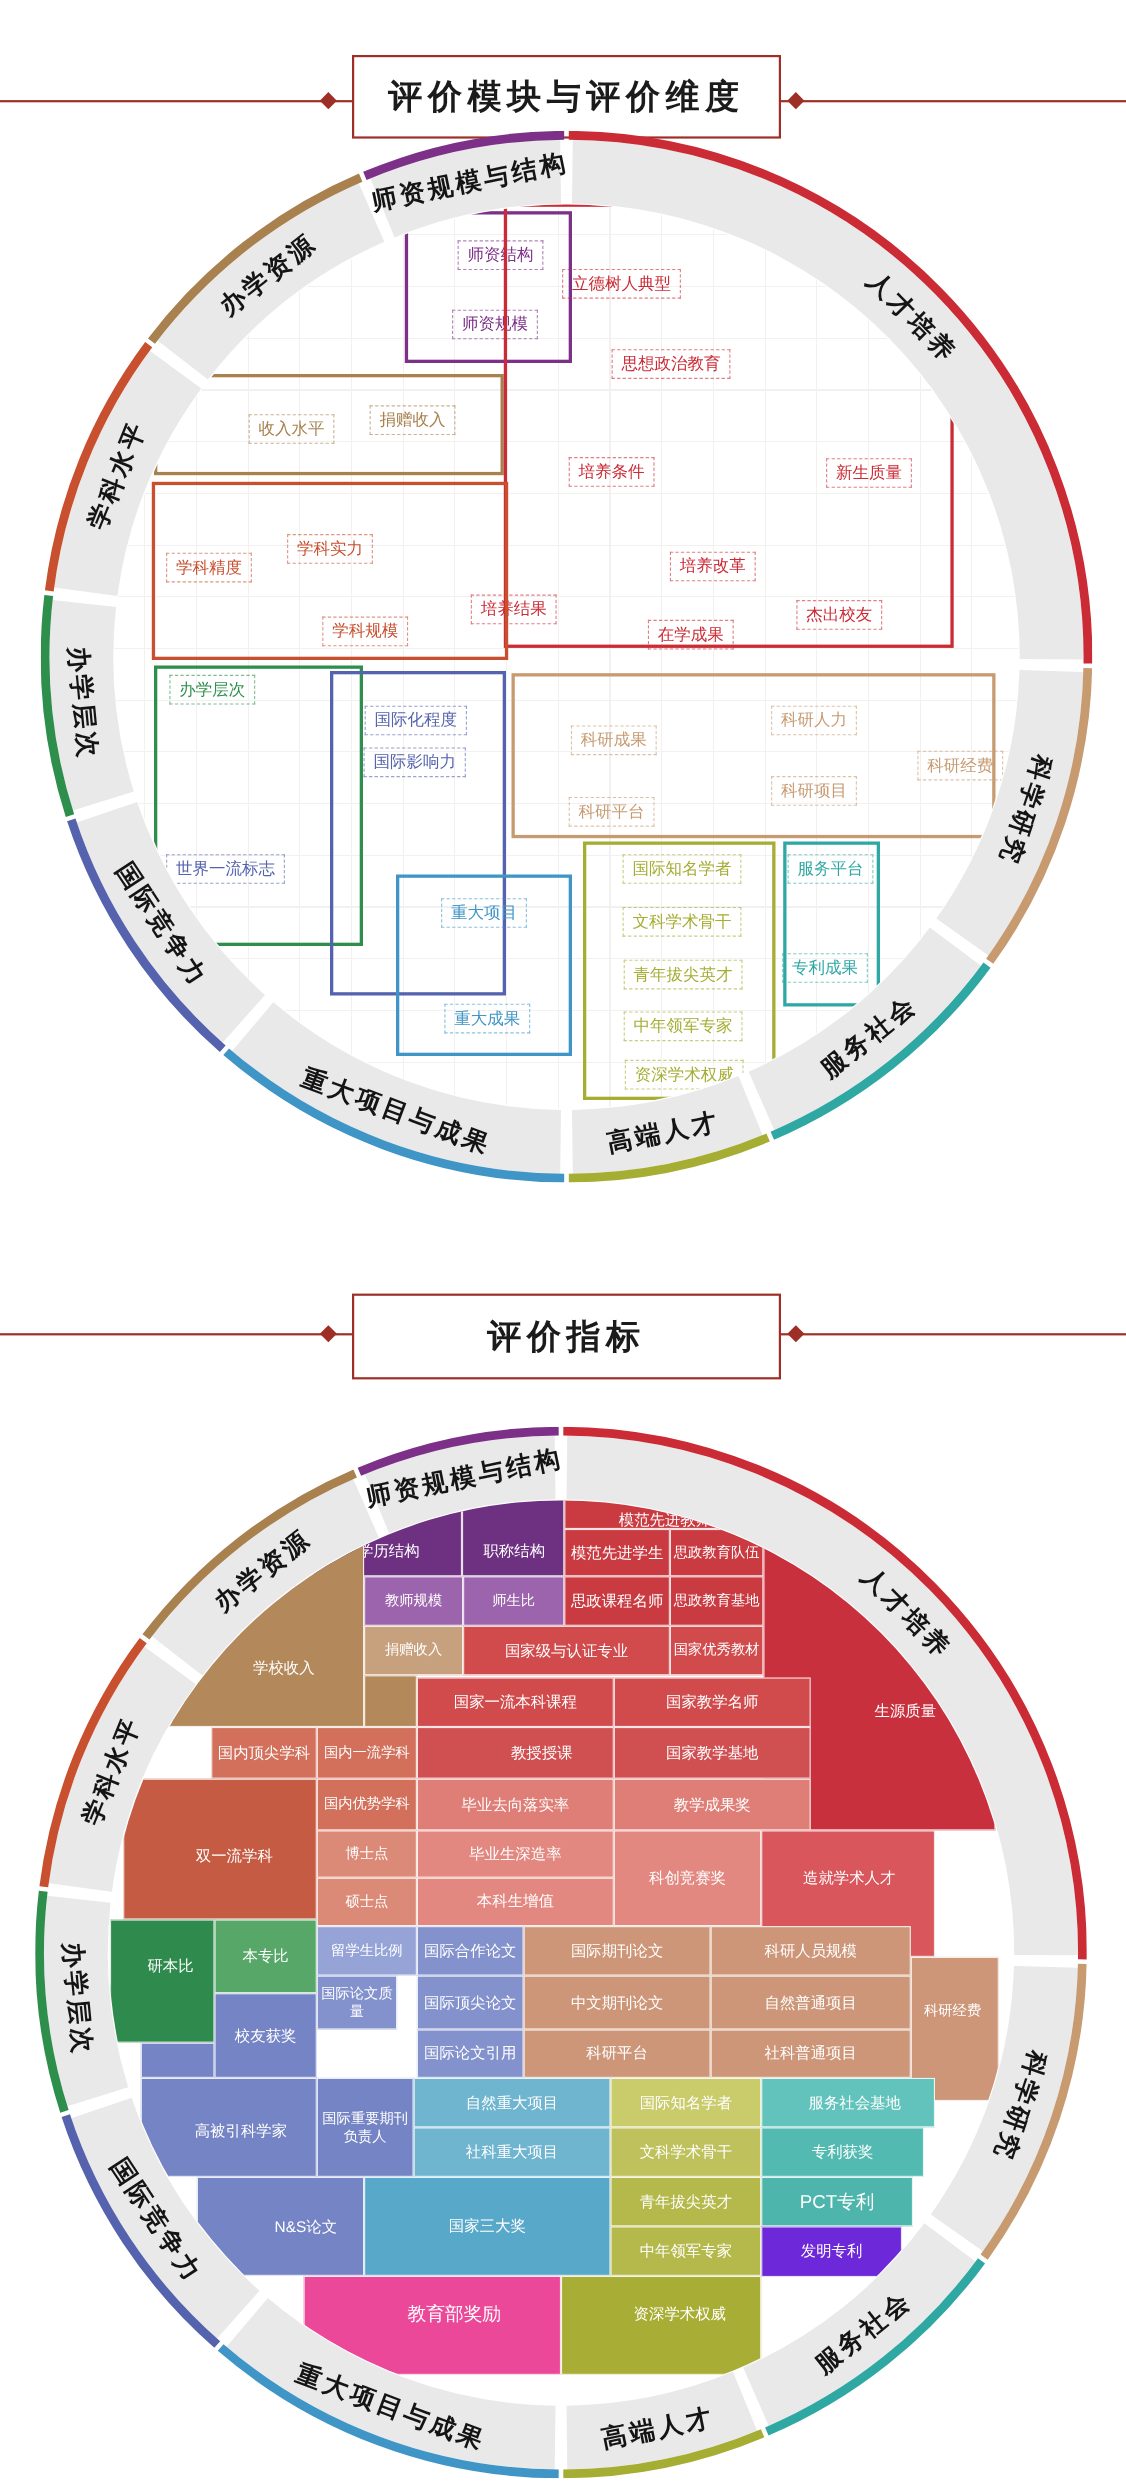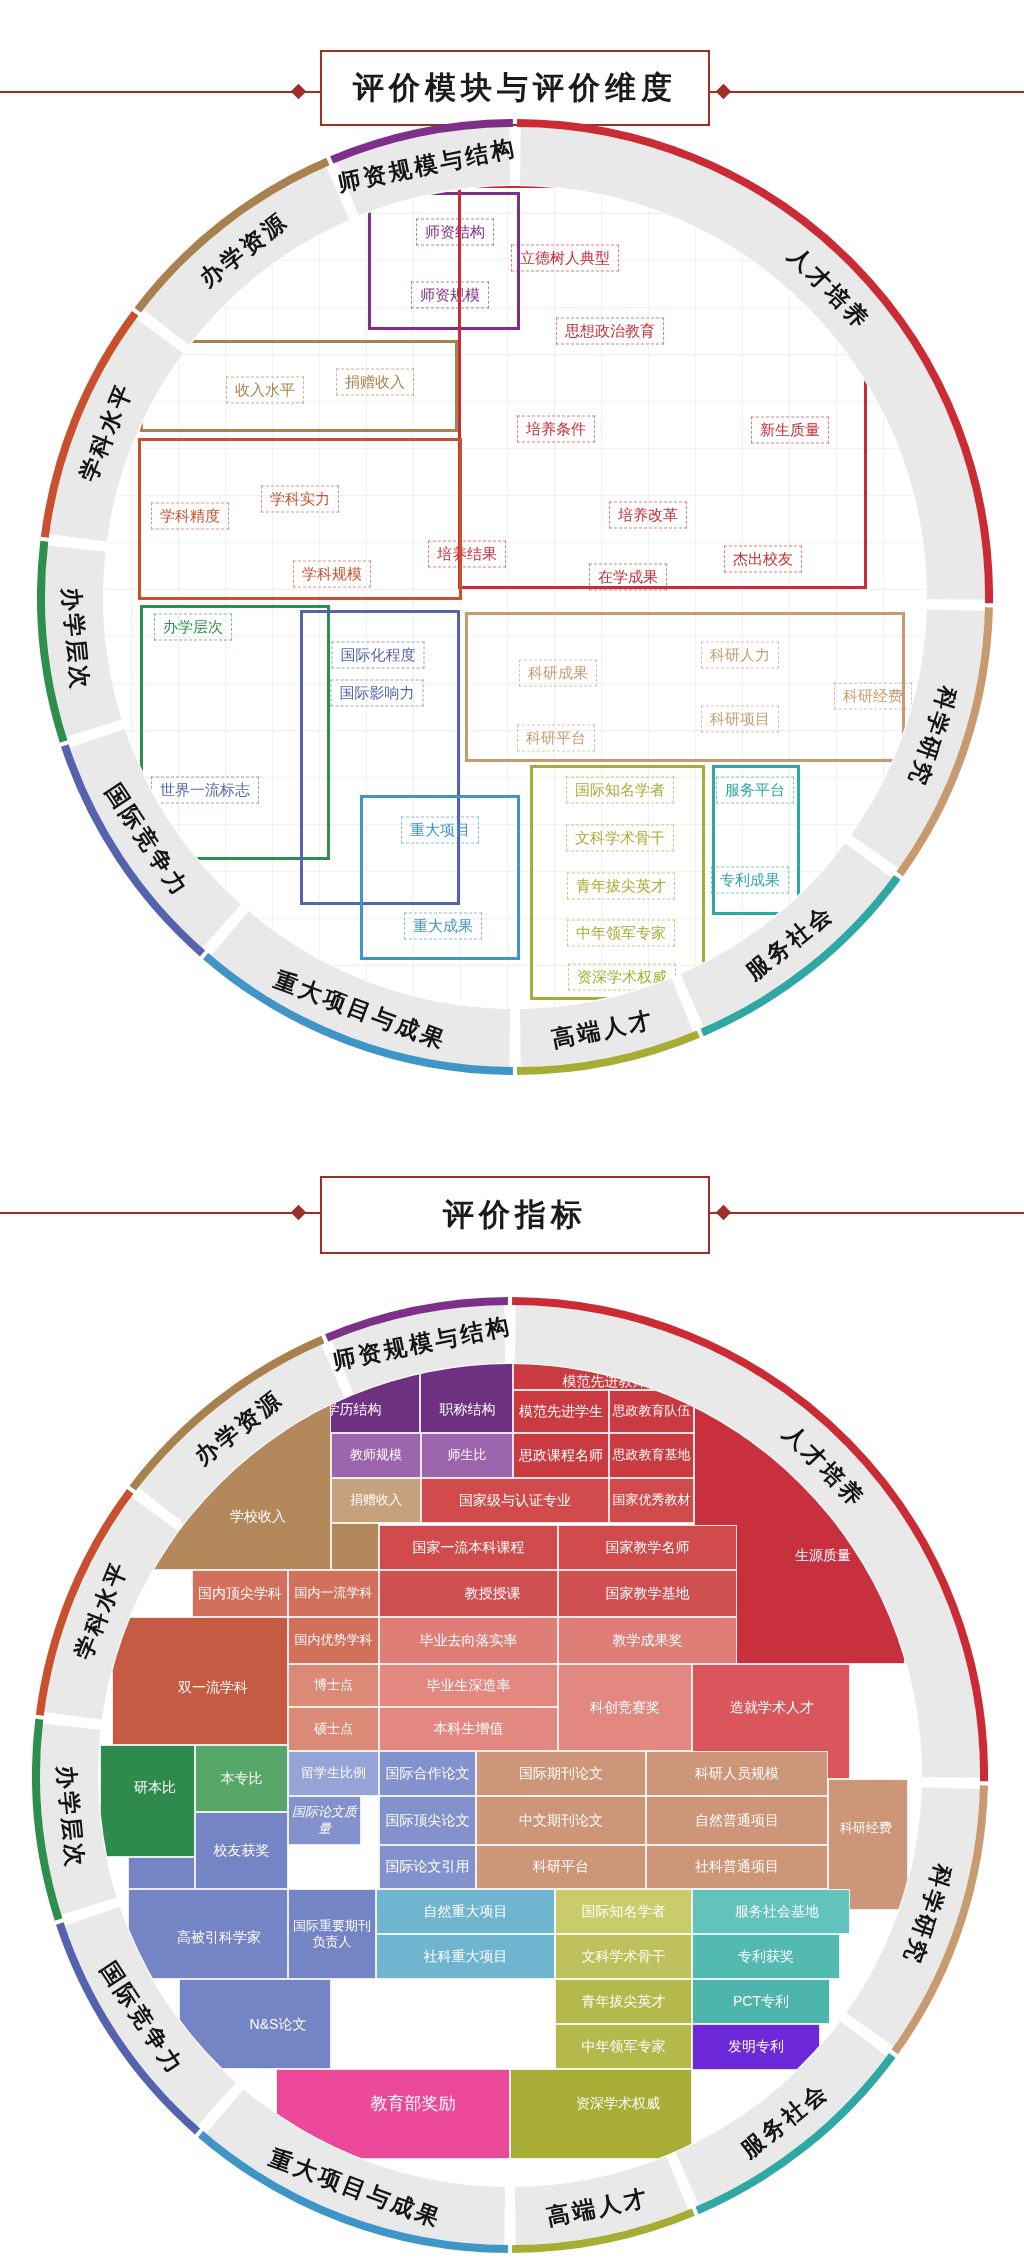--- a/index.html
+++ b/index.html
@@ -223,21 +223,21 @@
       </div>
       <div class="block" style="background: rgb(47, 139, 77); left: 68px; top: 448px; width: 95px; height: 112px; font-size: 14px; position: absolute;">
         <span style="position: absolute; white-space: nowrap; left: 54px; top: 42px; transform: translate(-50%, -50%);">研本比</span>
       </div>
       <div class="block" style="background: rgb(149, 163, 214); left: 256px; top: 454px; width: 91px; height: 45px; font-size: 13px;">
         <span>留学生比例</span>
       </div>
       <div class="block" style="background: rgb(131, 146, 204); left: 347px; top: 454px; width: 97px; height: 45px; font-size: 14px;">
         <span>国际合作论文</span>
       </div>
-      <div class="block" style="background: rgb(131, 146, 204); left: 256px; top: 499px; width: 73px; height: 49px; font-size: 13px; font-style: italic;">
+      <div class="block" style="background: rgb(131, 146, 204); left: 256px; top: 499px; width: 73px; height: 49px; font-size: 13px;">
         <span>国际论文质量</span>
       </div>
       <div class="block" style="background: rgb(131, 146, 204); left: 347px; top: 499px; width: 97px; height: 49px; font-size: 14px;">
         <span>国际顶尖论文</span>
       </div>
       <div class="block" style="background: rgb(131, 146, 204); left: 347px; top: 548px; width: 97px; height: 44px; font-size: 14px;">
         <span>国际论文引用</span>
       </div>
       <div class="block" style="background: rgb(117, 132, 196); left: 96px; top: 560px; width: 67px; height: 32px; font-size: 13px;"></div>
       <div class="block" style="background: rgb(117, 132, 196); left: 163px; top: 515px; width: 93px; height: 77px; font-size: 14px;">
@@ -272,20 +272,23 @@
       </div>
       <div class="block" style="background: rgb(205, 150, 120); left: 796px; top: 482px; width: 80px; height: 131px; font-size: 13px; position: absolute;">
         <span style="position: absolute; white-space: nowrap; left: 37px; top: 48px; transform: translate(-50%, -50%);">科研经费</span>
       </div>
       <div class="block" style="background: rgb(111, 181, 207); left: 344px; top: 592px; width: 179px; height: 45px; font-size: 14px;">
         <span>自然重大项目</span>
       </div>
       <div class="block" style="background: rgb(111, 181, 207); left: 344px; top: 637px; width: 179px; height: 45px; font-size: 14px;">
         <span>社科重大项目</span>
       </div>
+      <div class="block" style="background: rgb(88, 168, 201); left: 299px; top: 682px; width: 224px; height: 90px; font-size: 14px;">
+        <span>国家三大奖</span>
+      </div>
       <div class="block" style="background: #ec4899; left: 244px; top: 772px; width: 234px; height: 90px; font-size: 17px; position: absolute;">
         <span style="position: absolute; white-space: nowrap; left: 136px; top: 34px; transform: translate(-50%, -50%);">教育部奖励</span>
       </div>
       <div class="block" style="background: rgb(202, 203, 107); left: 523px; top: 592px; width: 137px; height: 45px; font-size: 14px;">
         <span>国际知名学者</span>
       </div>
       <div class="block" style="background: rgb(191, 193, 92); left: 523px; top: 637px; width: 137px; height: 45px; font-size: 14px;">
         <span>文科学术骨干</span>
       </div>
       <div class="block" style="background: rgb(181, 185, 75); left: 523px; top: 682px; width: 137px; height: 45px; font-size: 14px;">
@@ -296,21 +299,21 @@
       </div>
       <div class="block" style="background: rgb(168, 174, 53); left: 478px; top: 772px; width: 182px; height: 90px; font-size: 14px; position: absolute;">
         <span style="position: absolute; white-space: nowrap; left: 107px; top: 34px; transform: translate(-50%, -50%);">资深学术权威</span>
       </div>
       <div class="block" style="background: rgb(98, 195, 188); left: 660px; top: 592px; width: 158px; height: 45px; font-size: 14px; padding-left: 12px;">
         <span>服务社会基地</span>
       </div>
       <div class="block" style="background: rgb(82, 186, 177); left: 660px; top: 637px; width: 148px; height: 45px; font-size: 14px;">
         <span>专利获奖</span>
       </div>
-      <div class="block" style="background: rgb(77, 181, 172); left: 660px; top: 682px; width: 138px; height: 45px; font-size: 14px;">
+      <div class="block" style="background: rgb(77, 181, 172); left: 660px; top: 682px; width: 138px; height: 45px; font-size: 17px;">
         <span>PCT专利</span>
       </div>
       <div class="block" style="background: #6d28d9; left: 660px; top: 727px; width: 128px; height: 46px; font-size: 14px;">
         <span>发明专利</span>
       </div>
     </div>
 <svg viewBox="0 0 956 956" class="ring">
       <path d="M 483.7 8.0 A 470 470 0 0 1 948.0 480.5 L 890.0 480.2 A 412 412 0 0 0 483.0 66.0 Z" fill="#E9E9E9"></path>
       <path d="M 480.1 4.0 A 474 474 0 0 1 952.0 484.2" fill="none" stroke="#CB2B35" stroke-width="8"></path>
       <text transform="translate(792.5 168.9) rotate(45.5)" text-anchor="middle" dominant-baseline="central" font-size="23" class="arc-label">人才培养</text>

